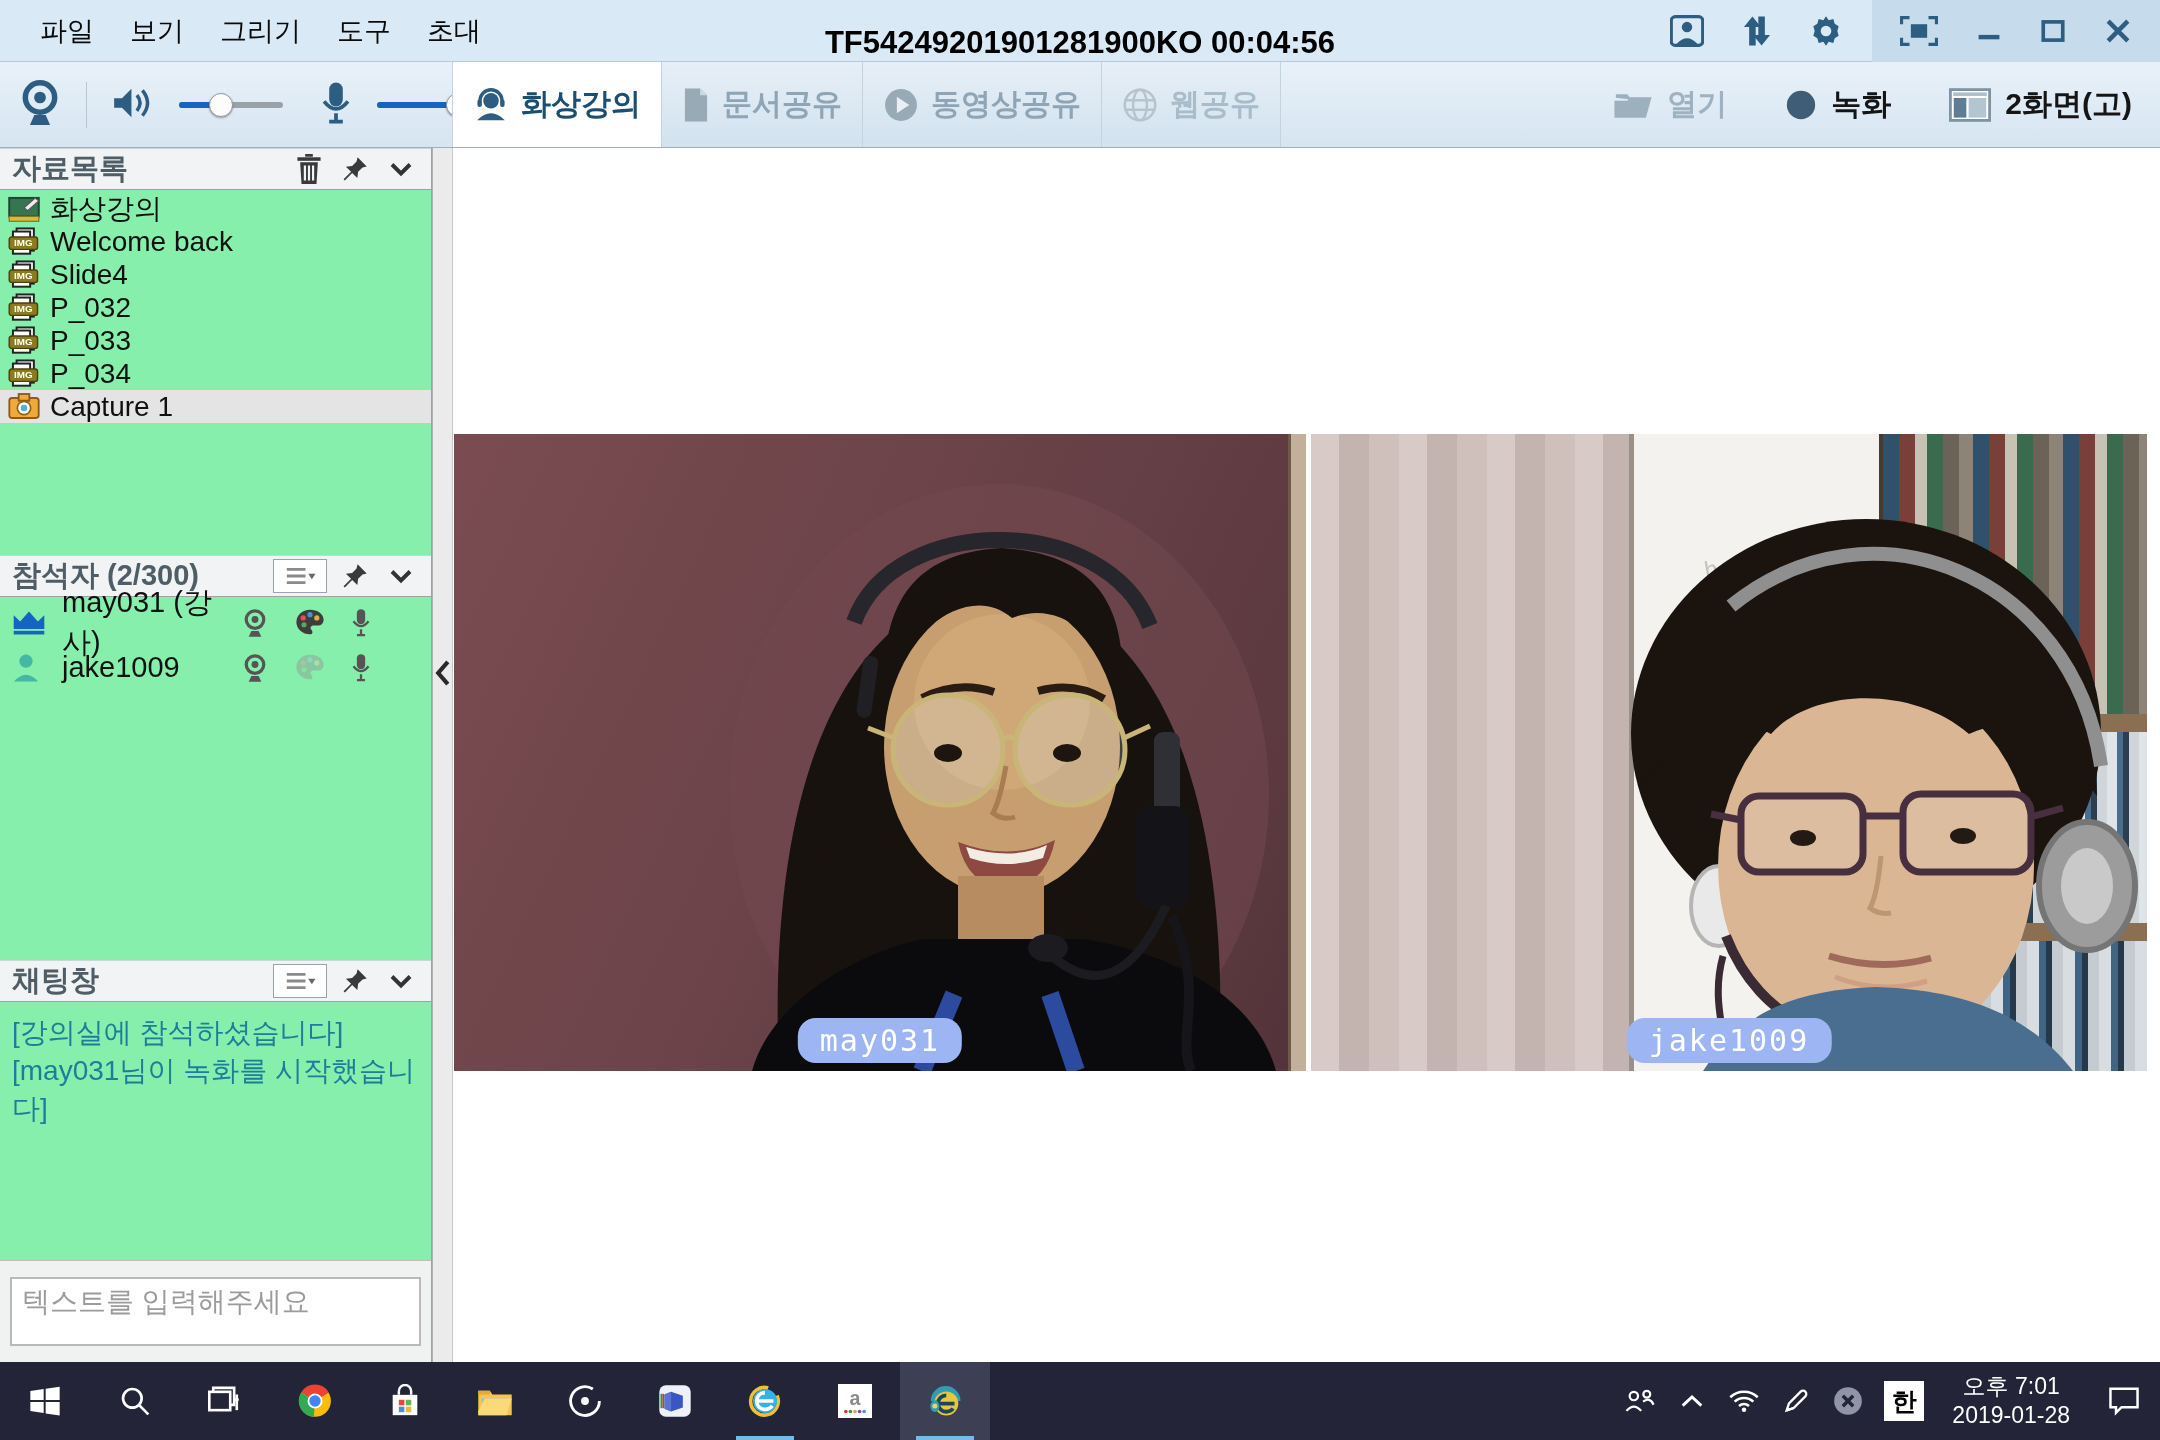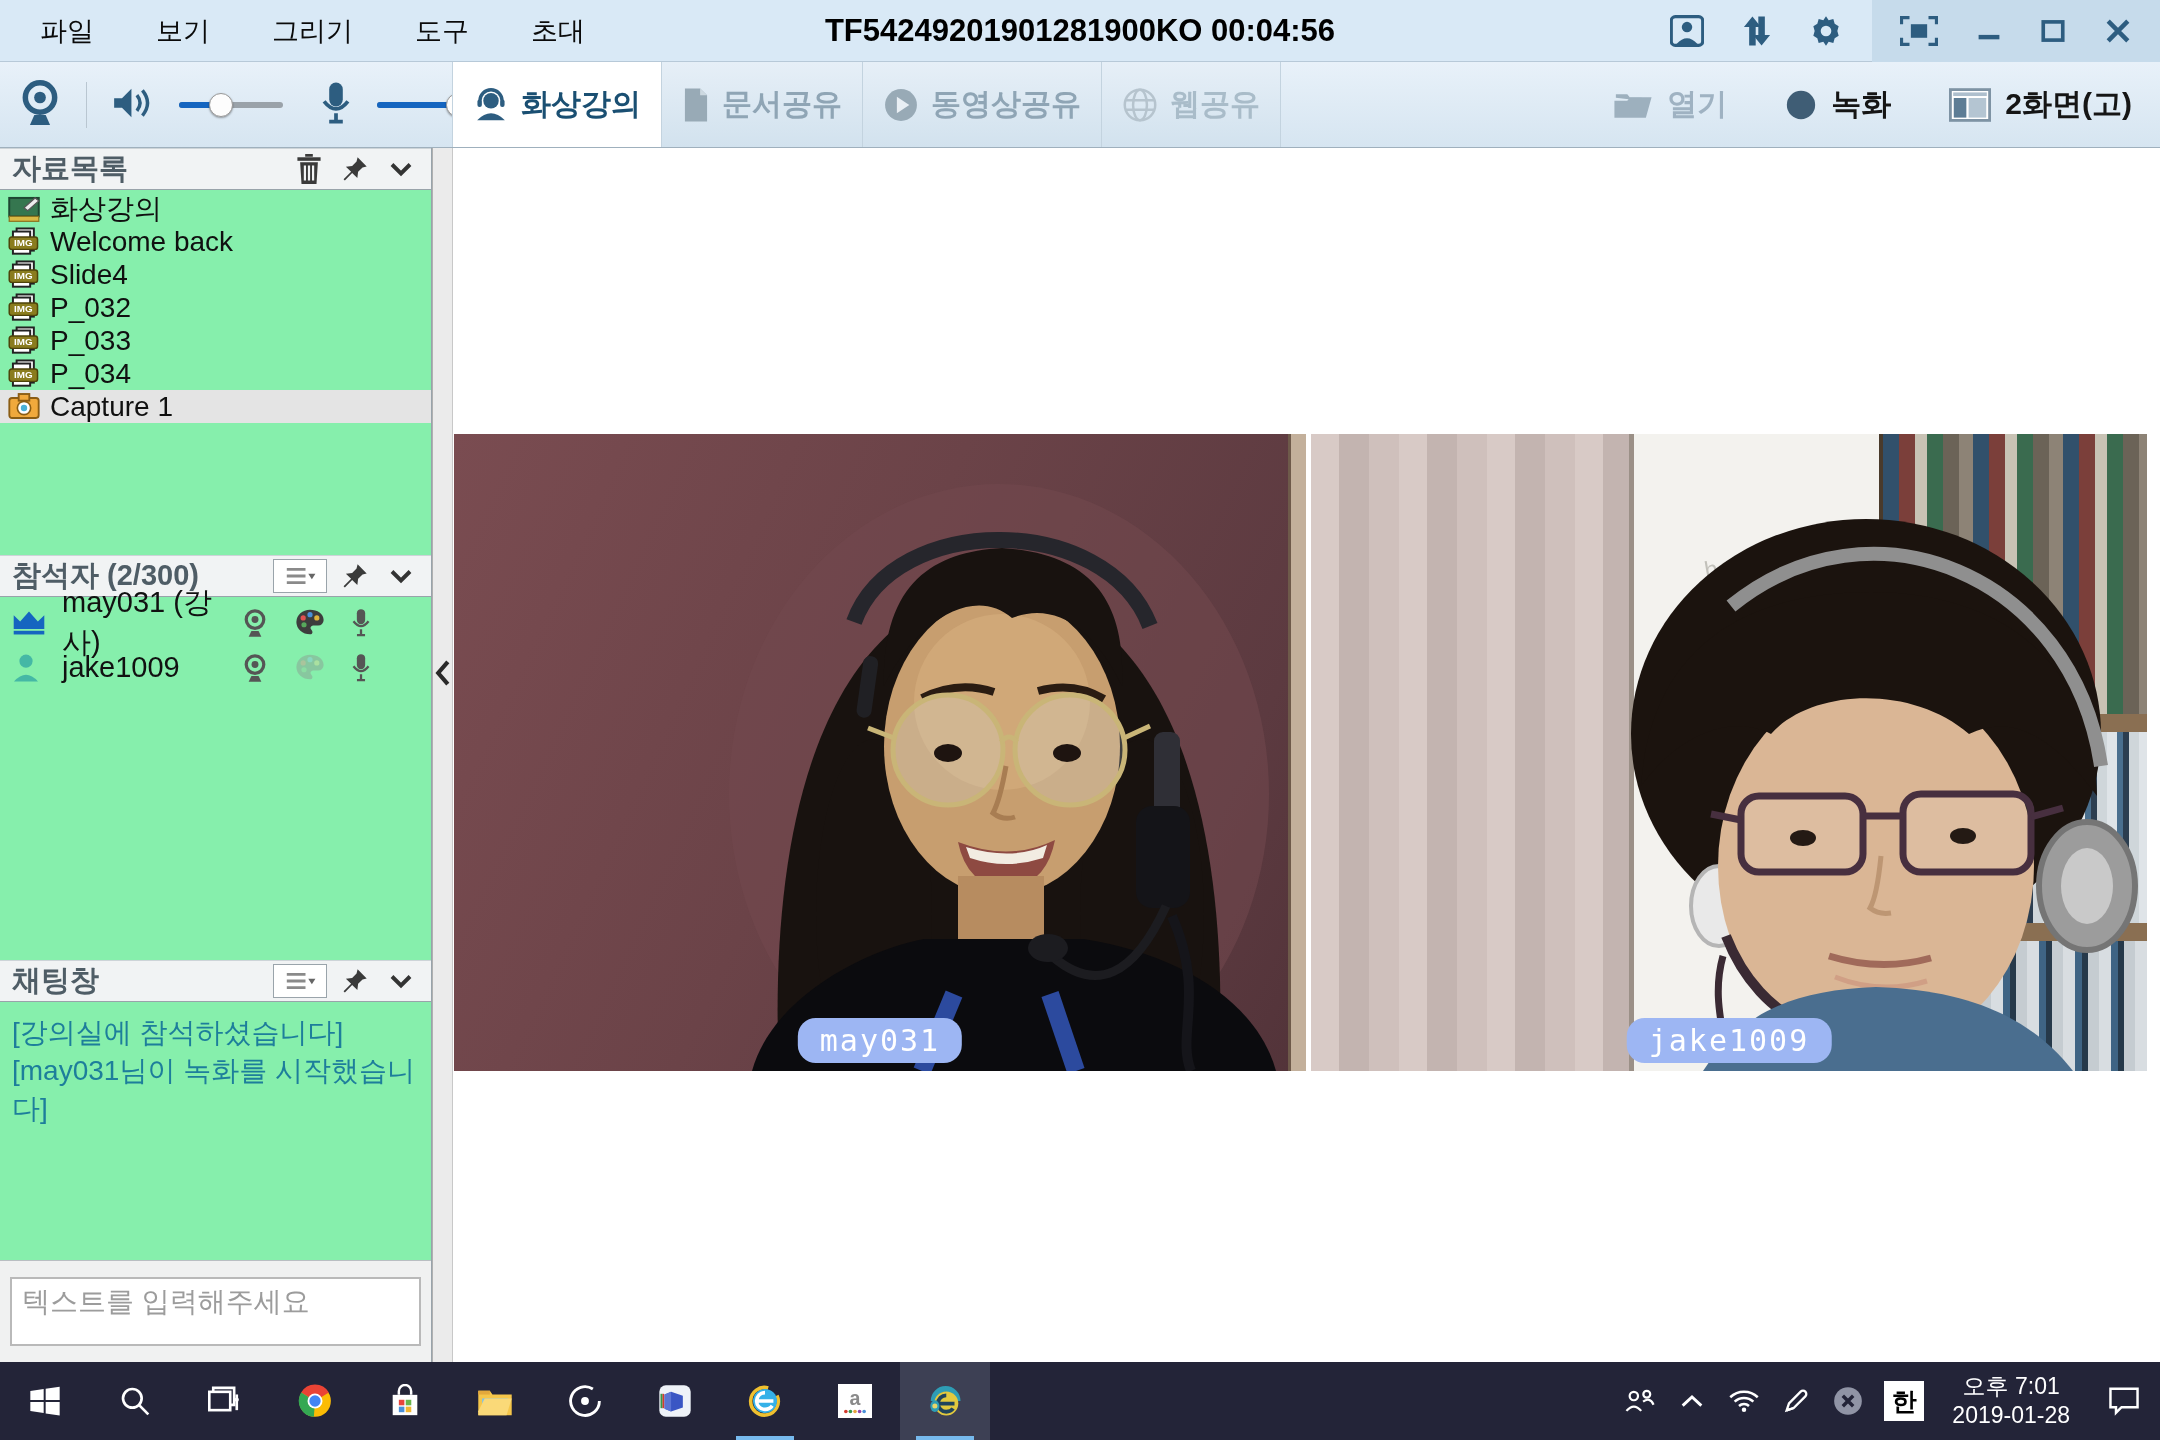--- a/index.html
+++ b/index.html
@@ -3,24 +3,24 @@
 <meta charset="utf-8">
 <style>
   * { margin:0; padding:0; box-sizing:border-box; }
   html,body { background:#444; }
   .stage { position:relative; width:2160px; height:1440px; background:#fff;
            font-family:"Liberation Sans","DejaVu Sans",sans-serif; overflow:hidden; }
 
   
   .titlebar { position:absolute; top:0; left:0; right:0; height:62px;
               background:#d9e9f6; border-bottom:1px solid #b7c9d8; }
-  .menu { position:absolute; left:40px; top:0; height:62px; display:flex; gap:62px;
+  .menu { position:absolute; left:40px; top:0; height:62px; display:flex; gap:36px;
           align-items:center; font-size:27px; color:#0a0a0a; }
   .menu span { cursor:default; }
-  .win-title { position:absolute; left:50%; top:0; height:62px; display:flex; align-items:center;
+  .win-title { position:absolute; left:50%; top:12px; height:62px; display:flex; align-items:center;
                transform:translateX(-50%); font-weight:700; font-size:31px; color:#000; white-space:nowrap; }
   .tb-icons { position:absolute; right:0; top:0; height:62px; display:flex; }
   .tb-group1 { display:flex; gap:36px; align-items:center; padding:0 30px; }
   .tb-group2 { display:flex; gap:38px; align-items:center; padding:0 28px; background:#c6dbeb; }
   .tb-icons .wbtn { display:flex; align-items:center; justify-content:center; cursor:pointer; }
 
   
   .toolbar { position:absolute; top:62px; left:0; right:0; height:86px;
              background:linear-gradient(#e8f1f9,#d6e5f1); border-bottom:1px solid #9fb0bd; }
   .av { position:absolute; left:18px; top:0; height:85px; display:flex; align-items:center; gap:24px; }

